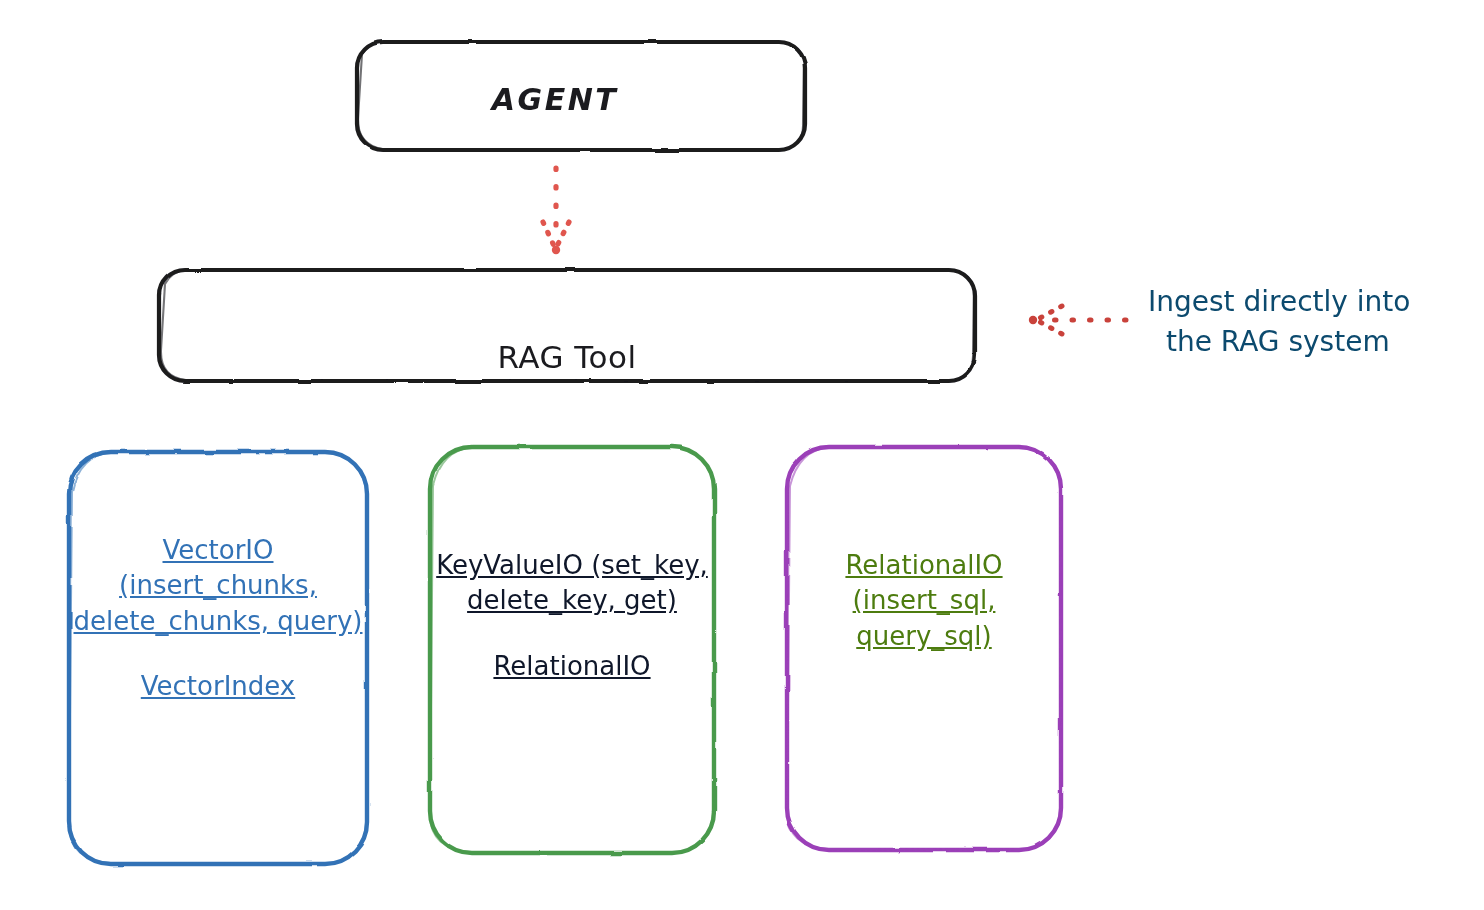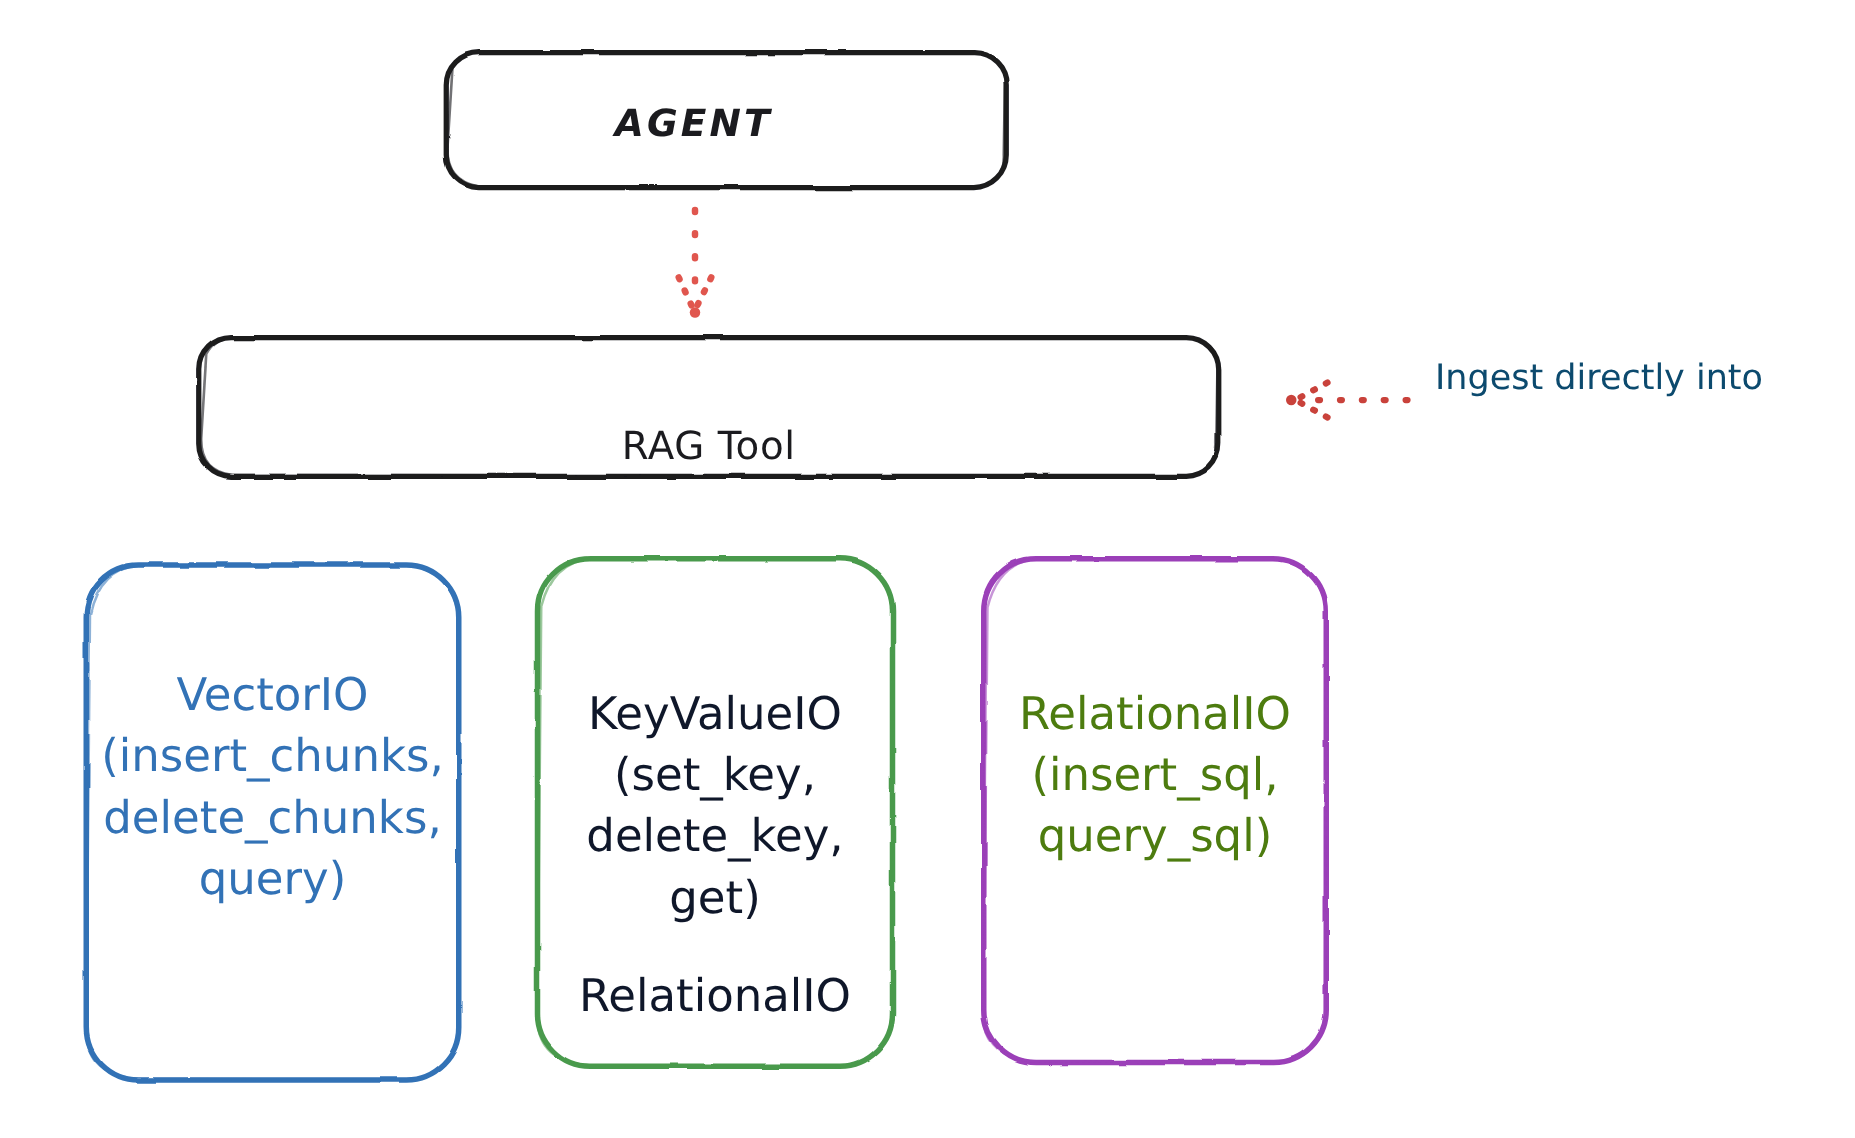--- a/index.html
+++ b/index.html
@@ -49,24 +49,25 @@
     font-weight: 500;
     color: #1b1b1f;
     letter-spacing: 0.5px;
     margin-top: 32px;
   }
   
   .leaf-label {
     position: absolute;
     text-align: center;
     line-height: 1.36;
-    font-size: 36px;
+    font-size: 26px;
     font-weight: 500;
     pointer-events: none;
     font-family: "DejaVu Sans", sans-serif;
+    text-decoration: underline;
   }
   .leaf-label .api { display: block; }
   .leaf-label .gap { display: block; height: 30px; }
   .leaf-label .idx { display: block; }
 
   #vector-label   { left: 67px;  top: 533px; width: 302px; color: #3272b6; }
   #keyvalue-label { left: 428px; top: 548px; width: 288px; color: #0f172a; }
   #relational-label { left: 785px; top: 548px; width: 278px; color: #4d7c0f; }
 
   
@@ -145,32 +146,34 @@
 <div class="node-label" id="agent-label">AGENT</div>
 
 <div class="node-label" id="ragtool-label">RAG Tool</div>
 
 <div class="leaf-label" id="vector-label">
   <span class="api">VectorIO
 (insert_chunks,
 delete_chunks,
 query)</span>
   <span class="gap"></span>
+  <span class="idx">VectorIndex</span>
 </div>
 
 <div class="leaf-label" id="keyvalue-label">
   <span class="api">KeyValueIO
 (set_key,
 delete_key, get)</span>
   <span class="gap"></span>
   <span class="idx">RelationalIO</span>
 </div>
 
 <div class="leaf-label" id="relational-label">
   <span class="api">RelationalIO
 (insert_sql,
 query_sql)</span>
   <span class="gap"></span>
 </div>
 
 <div id="ingest-note">
   <span class="l1">Ingest directly into</span>
+  <span class="l2">the RAG system</span>
 </div>
 
 </body></html>

